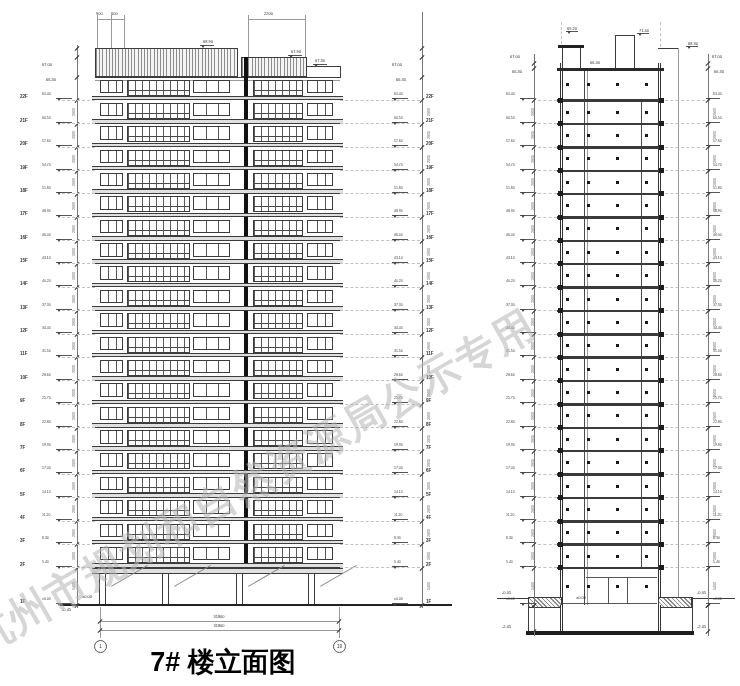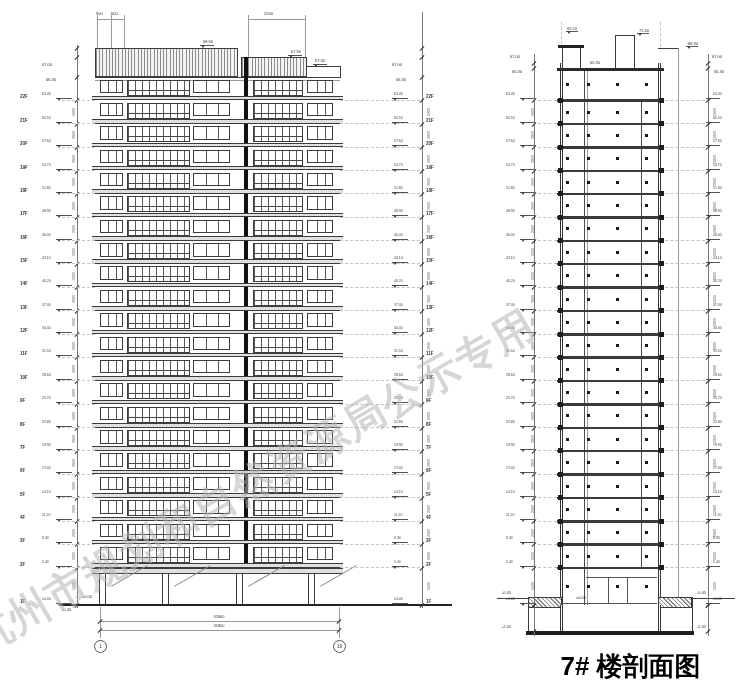--- a/index.html
+++ b/index.html
@@ -1318,14 +1318,14 @@
   <div class="t" style="left:512px;top:70px;">66.30</div>
   <div class="t" style="left:712px;top:55px;">67.00</div>
   <div class="t" style="left:714px;top:70px;">66.30</div>
   <div class="t" style="left:590px;top:61px;">66.30</div>
   <div class="t" style="left:576px;top:596px;">±0.00</div>
   <div class="t" style="left:502px;top:591px;">-0.05</div>
   <div class="t" style="left:697px;top:591px;">-0.05</div>
   <div class="t" style="left:502px;top:625px;">-2.05</div>
   <div class="t" style="left:697px;top:625px;">-2.05</div>
 
-  <div class="title" style="left:528px;top:649px;width:205px;font-size:26px;">7# 楼剖面图</div>
+  <div class="title" style="left:118px;top:644px;width:210px;font-size:27px;">7# 楼立面图</div>
 </div>
 
 </body></html>

